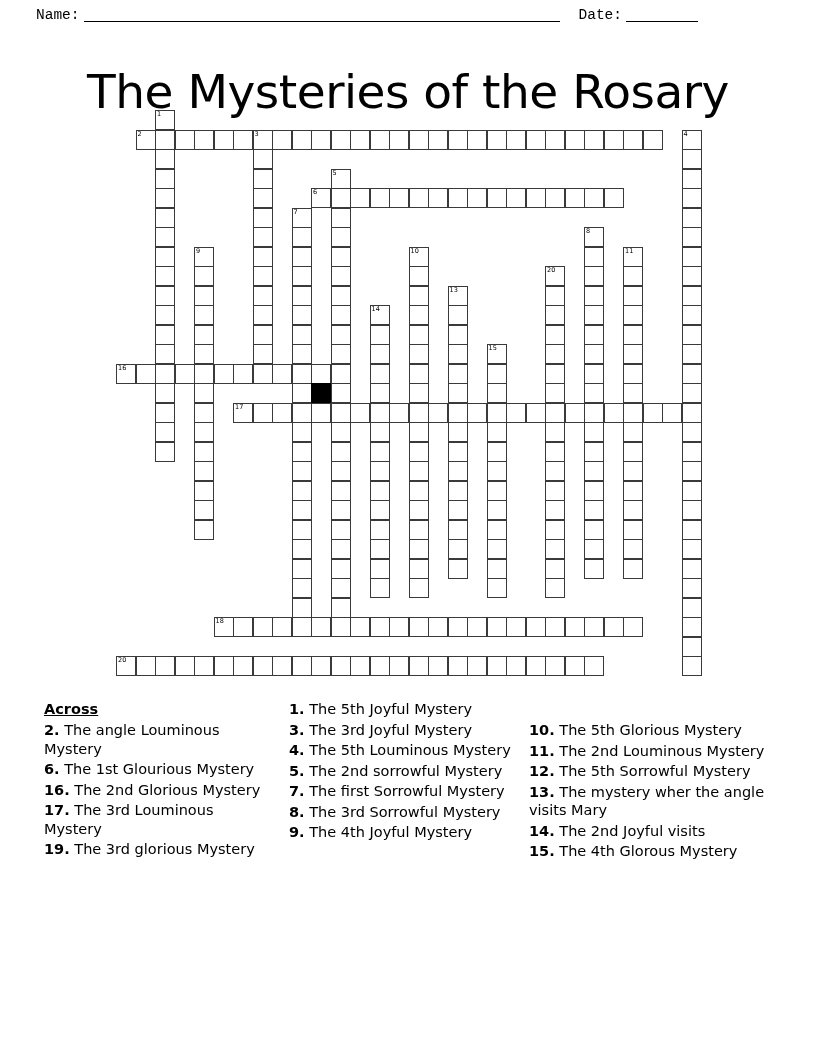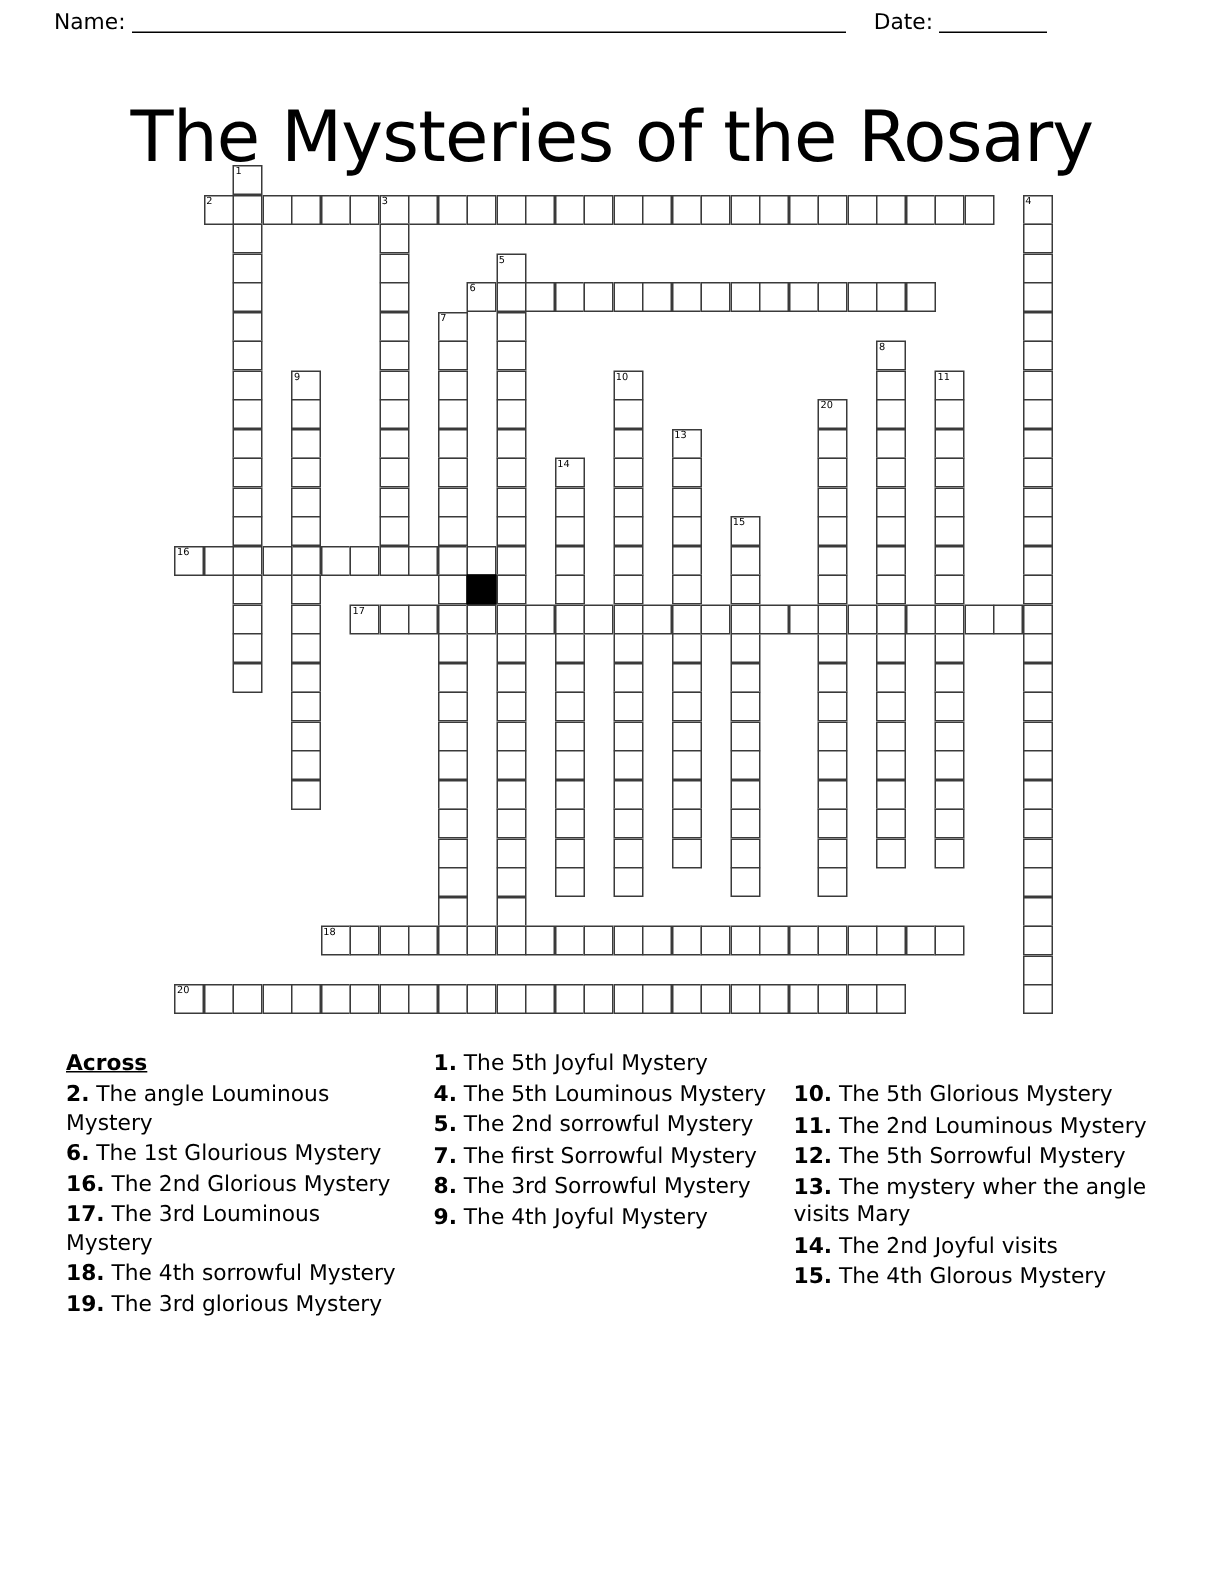--- a/index.html
+++ b/index.html
@@ -17,20 +17,21 @@
   
   .header {
     position: absolute;
     left: 0; top: 0;
     width: 740px;
     height: 30px;
     display: flex;
     align-items: center;
     padding: 0 40px 0 36px;
     font-size: 14.5px;
+    font-family: Liberation Mono, monospace;
   }
   .hdr-label { white-space: nowrap; }
   .hdr-rule {
     border-bottom: 1px solid #000;
     height: 13px;
     margin: 0 2px 0 4px;
   }
   .name-rule { flex: 1 1 auto; }
   .date-rule { width: 72px; flex: 0 0 72px; }
   .hdr-gap { width: 16px; }
@@ -500,27 +501,27 @@
   </div>
 
 <div class="clues">
   <div class="clue-col col1">
     <div class="clue-heading">Across</div>
     <div id="across-list">
         <div class="clue"><b>2.</b><span> The angle Louminous Mystery</span></div>
         <div class="clue"><b>6.</b><span> The 1st Glourious Mystery</span></div>
         <div class="clue"><b>16.</b><span> The 2nd Glorious Mystery</span></div>
         <div class="clue"><b>17.</b><span> The 3rd Louminous Mystery</span></div>
-        <div class="clue"><b>18.</b><span> The 4th sorrowful Mystery</span></div>
         <div class="clue"><b>19.</b><span> The 3rd glorious Mystery</span></div>
       </div>
   </div>
   <div class="clue-col col2">
     <div id="down-list-1">
         <div class="clue"><b>1.</b><span> The 5th Joyful Mystery</span></div>
+        <div class="clue"><b>3.</b><span> The 3rd Joyful Mystery</span></div>
         <div class="clue"><b>4.</b><span> The 5th Louminous Mystery</span></div>
         <div class="clue"><b>5.</b><span> The 2nd sorrowful Mystery</span></div>
         <div class="clue"><b>7.</b><span> The first Sorrowful Mystery</span></div>
         <div class="clue"><b>8.</b><span> The 3rd Sorrowful Mystery</span></div>
         <div class="clue"><b>9.</b><span> The 4th Joyful Mystery</span></div>
       </div>
   </div>
   <div class="clue-col col3">
     <div class="spacer-heading"></div>
     <div id="down-list-2">

